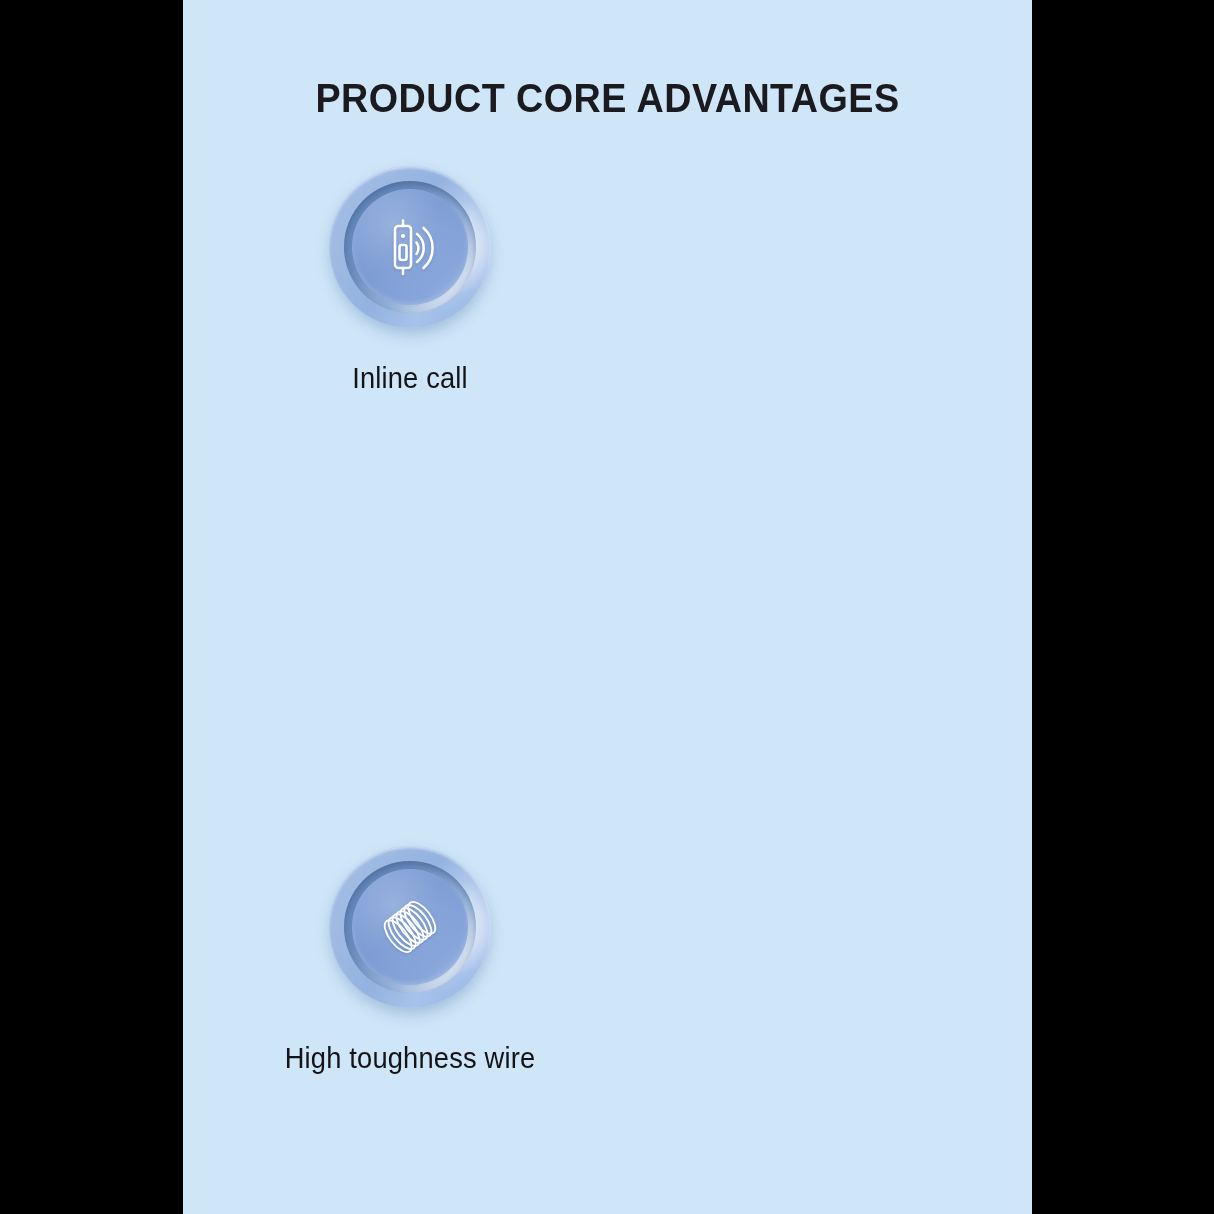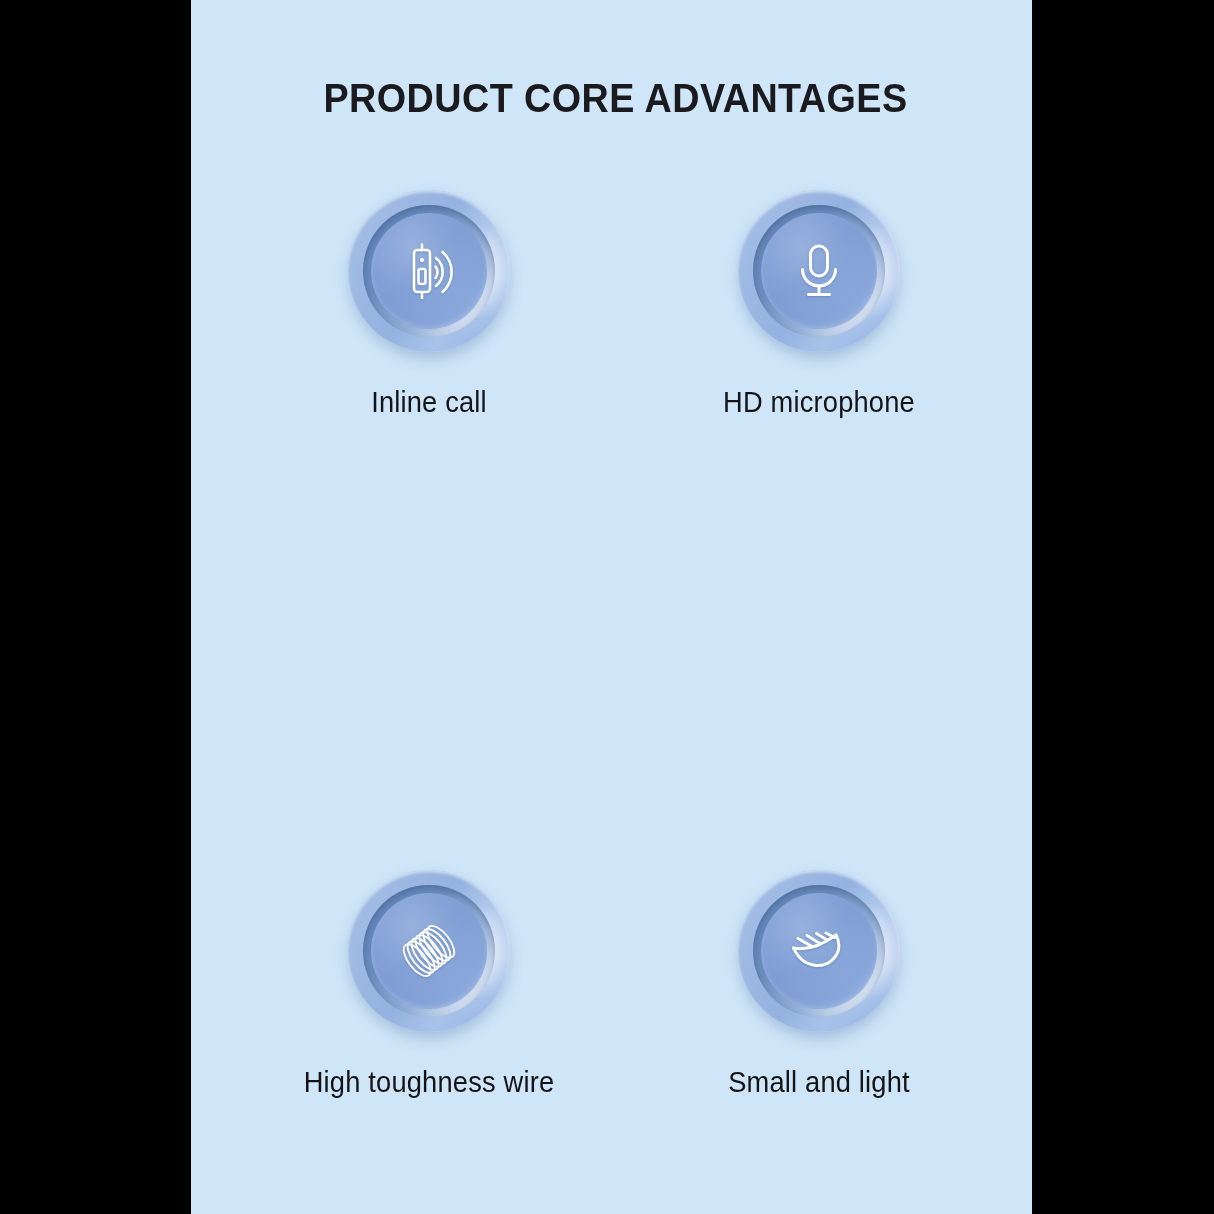--- a/index.html
+++ b/index.html
@@ -33,21 +33,20 @@
   .bar-right { left: 1032px; width: 182px; }
 
   #panel {
     position: absolute;
     left: 183px;
     top: 0;
     width: 849px;
     height: 1214px;
     background: #cfe6f8;
     overflow: hidden;
-    margin-left: 8px;
   }
 
   #title {
     position: absolute;
     left: 0;
     top: 75px;
     width: 849px;
     text-align: center;
     font-family: "Liberation Sans Narrow", "Liberation Sans", sans-serif;
     font-weight: 700;
@@ -55,23 +54,22 @@
     letter-spacing: 0.5px;
     color: #1b1b1f;
     transform: scaleX(0.92);
     transform-origin: center center;
     white-space: nowrap;
   }
 
   #grid {
     position: absolute;
     left: 0;
-    top: 188px;
+    top: 164px;
     width: 789px;
-    padding-left: 11px;
   }
 
   .row {
     position: relative;
     height: 340px;
   }
 
   .cell {
     position: absolute;
     top: 0;
@@ -219,38 +217,20 @@
                   <path d="M42 22 A18 18 0 0 1 42 50"></path>
                   <path d="M41.5 30.5 A10 10 0 0 1 41.5 42"></path>
                   <path d="M48.5 16 A26.5 26.5 0 0 1 48.5 56"></path>
                 </g>
               </svg>
             </div>
           </div>
           <div class="cell-label">Inline call</div>
         </div>
 
-        <div class="cell cell-right">
-          <div class="badge">
-            <div class="badge-shadow"></div>
-            <div class="badge-outer"></div>
-            <div class="badge-rim"></div>
-            <div class="badge-face">
-              <svg width="70" height="70" viewBox="0 0 70 70">
-                <g fill="none" stroke="#ffffff" stroke-width="3.1" stroke-linecap="round" stroke-linejoin="round">
-                  <rect x="26.5" y="10" width="17" height="30" rx="8.5"></rect>
-                  <path d="M18.5 33.5 A16.5 16.5 0 0 0 51.5 33.5"></path>
-                  <line x1="35" y1="50" x2="35" y2="58.5"></line>
-                  <line x1="24.5" y1="58.5" x2="45.5" y2="58.5"></line>
-                </g>
-              </svg>
-            </div>
-          </div>
-          <div class="cell-label">HD microphone</div>
-        </div>
 
       </div>
 
       <div class="row">
 
 
 
       </div>
 
       <div class="row">
@@ -272,41 +252,18 @@
                     <ellipse cx="10" cy="0" rx="8.5" ry="19"></ellipse>
                     <ellipse cx="15" cy="0" rx="8.5" ry="19"></ellipse>
                   </g>
                 </g>
               </svg>
             </div>
           </div>
           <div class="cell-label">High toughness wire</div>
         </div>
 
-        <div class="cell cell-right">
-          <div class="badge">
-            <div class="badge-shadow"></div>
-            <div class="badge-outer"></div>
-            <div class="badge-rim"></div>
-            <div class="badge-face">
-              <svg width="76" height="76" viewBox="0 0 76 76">
-                <g fill="none" stroke="#ffffff" stroke-width="3" stroke-linecap="round" stroke-linejoin="round">
-
-                  <path d="M12.5 35 C22 56 44 57 54 44 C60 36.5 58 27 55 22"></path>
-
-                  <path d="M55 22 C44 30 28 38 12.5 35"></path>
-
-                  <path d="M17 25.5 L30 33"></path>
-                  <path d="M26 22.5 L38 30"></path>
-                  <path d="M35.5 20.5 L46 27"></path>
-                  <path d="M45 20 L53.5 24.5"></path>
-                </g>
-              </svg>
-            </div>
-          </div>
-          <div class="cell-label">Small and light</div>
-        </div>
 
       </div>
 
     </div>
   </div>
 </div>
 
 </body></html>

